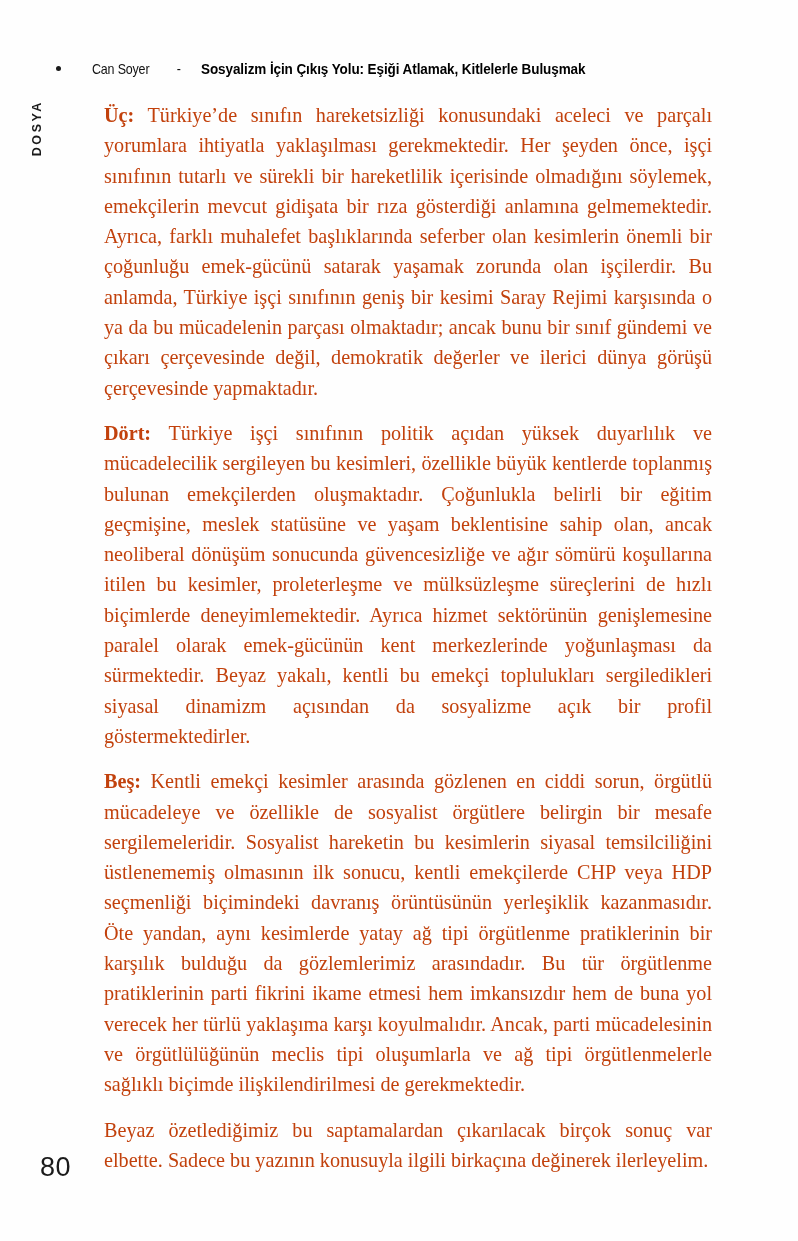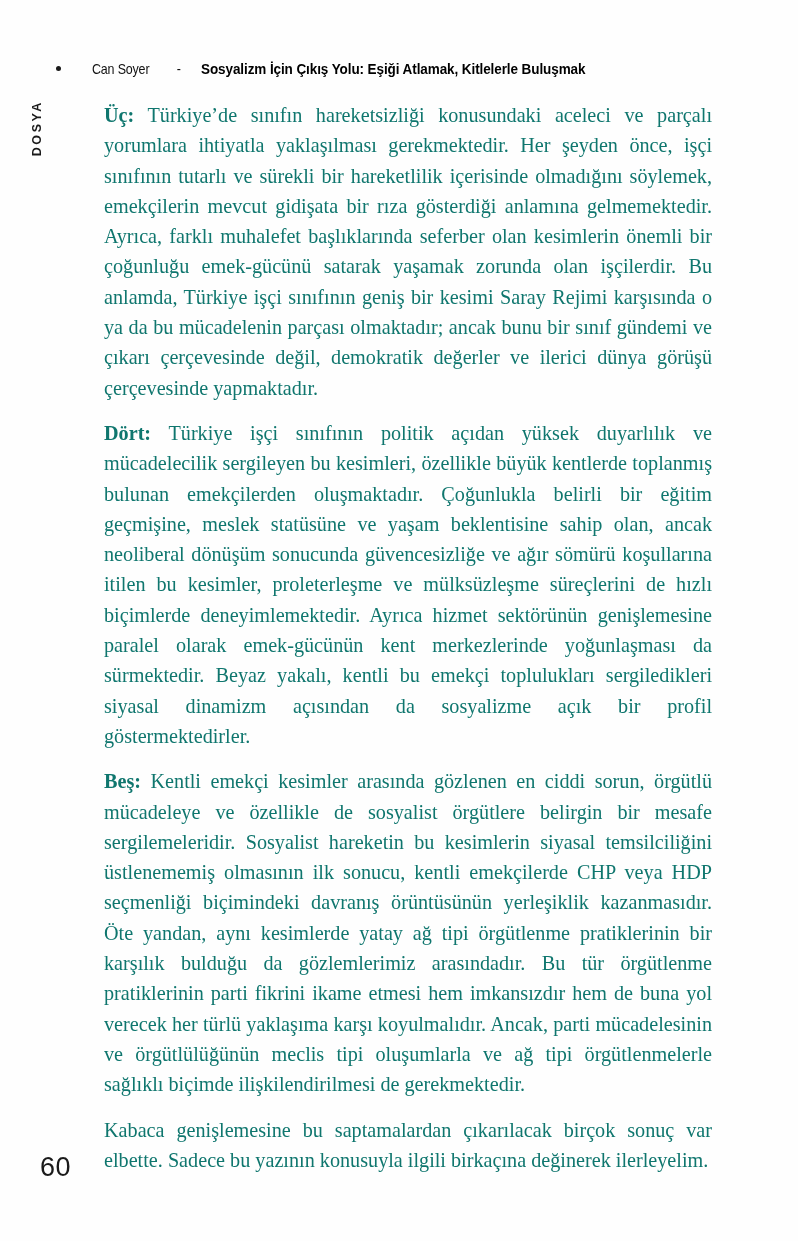--- a/index.html
+++ b/index.html
@@ -95,21 +95,21 @@
     top: 100px;
     width: 608px;
   }
   .para {
     margin: 0 0 15px 0;
     font-size: 20.2px;
     line-height: 30.3px;
     text-align: justify;
     text-justify: inter-word;
     hyphens: manual;
-    color: #0f766e;
+    color: #c2410c;
     font-family: "Liberation Serif", "DejaVu Serif", serif;
   }
   .para:last-child { margin-bottom: 0; }
   .lead {
     font-weight: 700;
   }
 
   
   .folio {
     position: absolute;
@@ -137,19 +137,19 @@
   <div class="section-tag">DOSYA</div>
 
   <div class="column">
 
     <p class="para"><span class="lead">Üç:</span><span> Türkiye’de sınıfın hareketsizliği konusundaki aceleci ve parçalı yorumlara ihtiyatla yaklaşılması gerekmektedir. Her şeyden önce, işçi sınıfının tutarlı ve sürekli bir hareketlilik içerisinde olmadığını söylemek, emekçilerin mevcut gidişata bir rıza gösterdiği anlamına gelmemektedir. Ayrıca, farklı muhalefet başlıklarında seferber olan kesimlerin önemli bir çoğunluğu emek-gücünü satarak yaşamak zorunda olan işçilerdir. Bu anlamda, Türkiye işçi sınıfının geniş bir kesimi Saray Rejimi karşısında o ya da bu mücadelenin parçası olmaktadır; ancak bunu bir sınıf gündemi ve çıkarı çerçevesinde değil, demokratik değerler ve ilerici dünya görüşü çerçevesinde yapmaktadır.</span></p>
 
     <p class="para"><span class="lead">Dört:</span><span> Türkiye işçi sınıfının politik açıdan yüksek duyarlılık ve mücadelecilik sergileyen bu kesimleri, özellikle büyük kentlerde toplanmış bulunan emekçilerden oluşmaktadır. Çoğunlukla belirli bir eğitim geçmişine, meslek statüsüne ve yaşam beklentisine sahip olan, ancak neoliberal dönüşüm sonucunda güvencesizliğe ve ağır sömürü koşullarına itilen bu kesimler, proleterleşme ve mülksüzleşme süreçlerini de hızlı biçimlerde deneyimlemektedir. Ayrıca hizmet sektörünün genişlemesine paralel olarak emek-gücünün kent merkezlerinde yoğunlaşması da sürmektedir. Beyaz yakalı, kentli bu emekçi toplulukları sergiledikleri siyasal dinamizm açısından da sosyalizme açık bir profil göstermektedirler.</span></p>
 
     <p class="para"><span class="lead">Beş:</span><span> Kentli emekçi kesimler arasında gözlenen en ciddi sorun, örgütlü mücadeleye ve özellikle de sosyalist örgütlere belirgin bir mesafe sergilemeleridir. Sosyalist hareketin bu kesimlerin siyasal temsilciliğini üstlenememiş olmasının ilk sonucu, kentli emekçilerde CHP veya HDP seçmenliği biçimindeki davranış örüntüsünün yerleşiklik kazanmasıdır. Öte yandan, aynı kesimlerde yatay ağ tipi örgütlenme pratiklerinin bir karşılık bulduğu da gözlemlerimiz arasındadır. Bu tür örgütlenme pratiklerinin parti fikrini ikame etmesi hem imkansızdır hem de buna yol verecek her türlü yaklaşıma karşı koyulmalıdır. Ancak, parti mücadelesinin ve örgütlülüğünün meclis tipi oluşumlarla ve ağ tipi örgütlenmelerle sağlıklı biçimde ilişkilendirilmesi de gerekmektedir.</span></p>
 
-    <p class="para"><span class="lead"></span><span>Kabaca genişlemesine bu saptamalardan çıkarılacak birçok sonuç var elbette. Sadece bu yazının konusuyla ilgili birkaçına değinerek ilerleyelim.</span></p>
+    <p class="para"><span class="lead"></span><span>Beyaz özetlediğimiz bu saptamalardan çıkarılacak birçok sonuç var elbette. Sadece bu yazının konusuyla ilgili birkaçına değinerek ilerleyelim.</span></p>
 
   </div>
 
-  <div class="folio">60</div>
+  <div class="folio">80</div>
 
 </div>
 
 </body></html>

